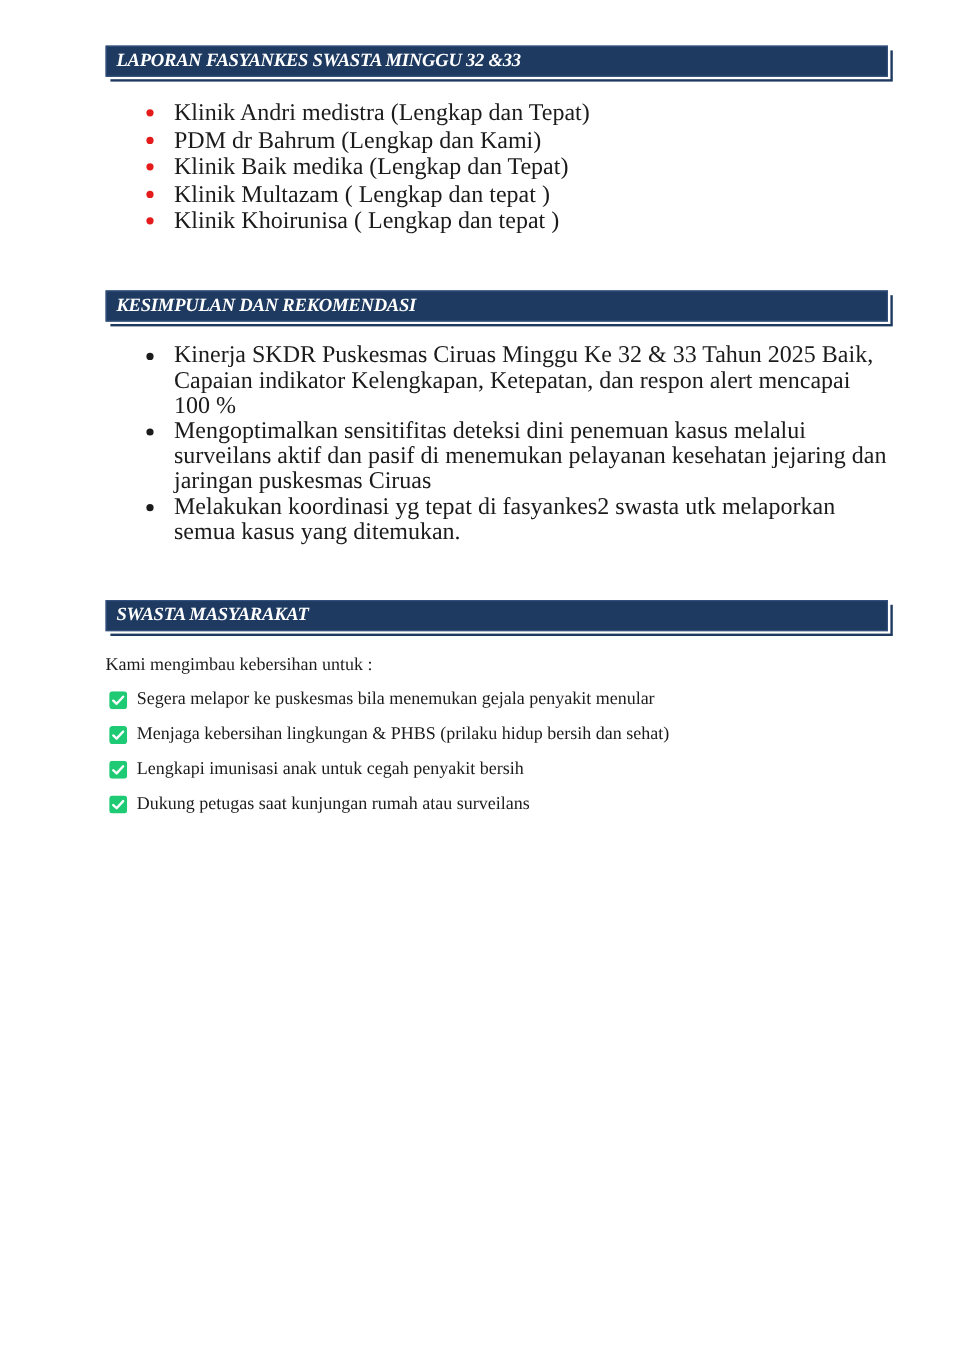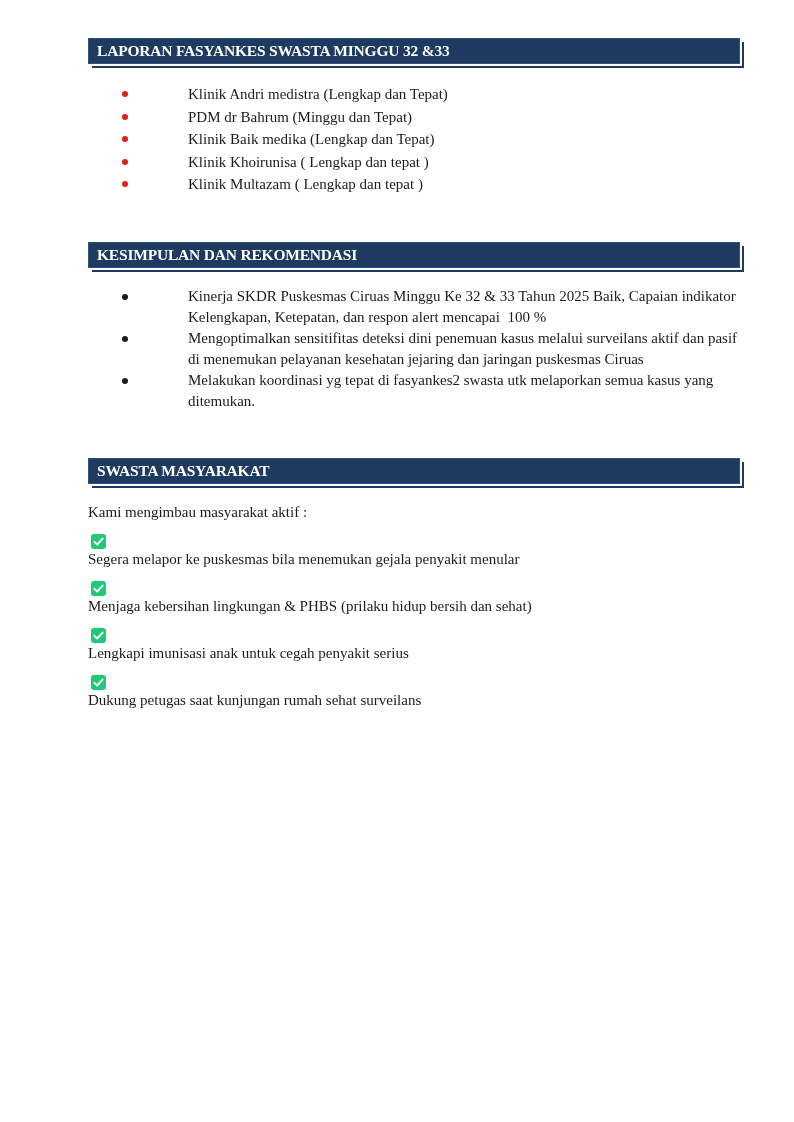--- a/index.html
+++ b/index.html
@@ -29,25 +29,26 @@
     display: flex;
     align-items: center;
     padding-left: 8px;
   }
   .bar .bar-title {
     color: #ffffff;
     font-weight: 700;
     font-size: 15.5px;
     letter-spacing: -0.2px;
     white-space: nowrap;
+    font-style: italic;
   }
   .bar.mt { margin-top: 46px; }
 
   ul.blist { list-style: none; margin: 19px 0 0 0; padding: 0; }
-  ul.blist li { display: flex; font-size: 15px; gap: 43px; }
+  ul.blist li { display: flex; font-size: 20px; }
   ul.blist.s1 li { line-height: 22.5px; }
   ul.blist.s2 { margin-top: 18px; }
   ul.blist.s2 li { line-height: 21px; }
   .marker {
     flex: 0 0 auto;
     width: 6px; height: 6px;
     border-radius: 50%;
     margin: 8px 17px 0 34px;
   }
   .red-dot  { background: #e51b1b; }
@@ -59,21 +60,20 @@
     font-size: 15px;
     line-height: 21px;
   }
   ul.clist { list-style: none; margin: 3px 0 0 0; padding: 0; }
   ul.clist li {
     display: flex;
     align-items: flex-start;
     margin-top: 8px;
     font-size: 15px;
     line-height: 21px;
-    flex-direction: column;
   }
   .check-box {
     flex: 0 0 auto;
     width: 15px; height: 15px;
     margin: 3px 8px 0 3px;
   }
 </style>
 </head>
 <body>
 
@@ -83,33 +83,33 @@
     <div class="bar">
       <span class="bar-title">LAPORAN FASYANKES SWASTA MINGGU 32 &amp;33</span>
     </div>
     <ul class="blist s1">
       <li>
         <span class="marker red-dot"></span>
         <span class="li-text">Klinik Andri medistra (Lengkap dan Tepat)</span>
       </li>
       <li>
         <span class="marker red-dot"></span>
-        <span class="li-text">PDM dr Bahrum (Minggu dan Tepat)</span>
+        <span class="li-text">PDM dr Bahrum (Lengkap dan Kami)</span>
       </li>
       <li>
         <span class="marker red-dot"></span>
         <span class="li-text">Klinik Baik medika (Lengkap dan Tepat)</span>
       </li>
       <li>
         <span class="marker red-dot"></span>
-        <span class="li-text">Klinik Khoirunisa ( Lengkap dan tepat )</span>
+        <span class="li-text">Klinik Multazam ( Lengkap dan tepat )</span>
       </li>
       <li>
         <span class="marker red-dot"></span>
-        <span class="li-text">Klinik Multazam ( Lengkap dan tepat )</span>
+        <span class="li-text">Klinik Khoirunisa ( Lengkap dan tepat )</span>
       </li>
     </ul>
 
     <div class="bar mt">
       <span class="bar-title">KESIMPULAN DAN REKOMENDASI</span>
     </div>
     <ul class="blist s2">
       <li>
         <span class="marker blk-dot"></span>
         <span class="li-text">Kinerja SKDR Puskesmas Ciruas Minggu Ke 32 &amp; 33 Tahun 2025 Baik, Capaian indikator Kelengkapan, Ketepatan, dan respon alert mencapai  100 %</span>
@@ -120,46 +120,46 @@
       </li>
       <li>
         <span class="marker blk-dot"></span>
         <span class="li-text">Melakukan koordinasi yg tepat di fasyankes2 swasta utk melaporkan semua kasus yang ditemukan.</span>
       </li>
     </ul>
 
     <div class="bar mt">
       <span class="bar-title">SWASTA MASYARAKAT</span>
     </div>
-    <div class="intro">Kami mengimbau masyarakat aktif :</div>
+    <div class="intro">Kami mengimbau kebersihan untuk :</div>
     <ul class="clist">
       <li>
         <svg class="check-box" viewBox="0 0 16 16">
           <rect x="0" y="0" width="16" height="16" rx="3.2" fill="#1ecb74"></rect>
           <path d="M3.6 8.4 L6.6 11.2 L12.4 4.9" fill="none" stroke="#ffffff" stroke-width="2.1" stroke-linecap="round" stroke-linejoin="round"></path>
         </svg>
         <span class="li-text">Segera melapor ke puskesmas bila menemukan gejala penyakit menular</span>
       </li>
       <li>
         <svg class="check-box" viewBox="0 0 16 16">
           <rect x="0" y="0" width="16" height="16" rx="3.2" fill="#1ecb74"></rect>
           <path d="M3.6 8.4 L6.6 11.2 L12.4 4.9" fill="none" stroke="#ffffff" stroke-width="2.1" stroke-linecap="round" stroke-linejoin="round"></path>
         </svg>
         <span class="li-text">Menjaga kebersihan lingkungan &amp; PHBS (prilaku hidup bersih dan sehat)</span>
       </li>
       <li>
         <svg class="check-box" viewBox="0 0 16 16">
           <rect x="0" y="0" width="16" height="16" rx="3.2" fill="#1ecb74"></rect>
           <path d="M3.6 8.4 L6.6 11.2 L12.4 4.9" fill="none" stroke="#ffffff" stroke-width="2.1" stroke-linecap="round" stroke-linejoin="round"></path>
         </svg>
-        <span class="li-text">Lengkapi imunisasi anak untuk cegah penyakit serius</span>
+        <span class="li-text">Lengkapi imunisasi anak untuk cegah penyakit bersih</span>
       </li>
       <li>
         <svg class="check-box" viewBox="0 0 16 16">
           <rect x="0" y="0" width="16" height="16" rx="3.2" fill="#1ecb74"></rect>
           <path d="M3.6 8.4 L6.6 11.2 L12.4 4.9" fill="none" stroke="#ffffff" stroke-width="2.1" stroke-linecap="round" stroke-linejoin="round"></path>
         </svg>
-        <span class="li-text">Dukung petugas saat kunjungan rumah sehat surveilans</span>
+        <span class="li-text">Dukung petugas saat kunjungan rumah atau surveilans</span>
       </li>
     </ul>
 
   </div>
 </div>
 
 </body></html>

